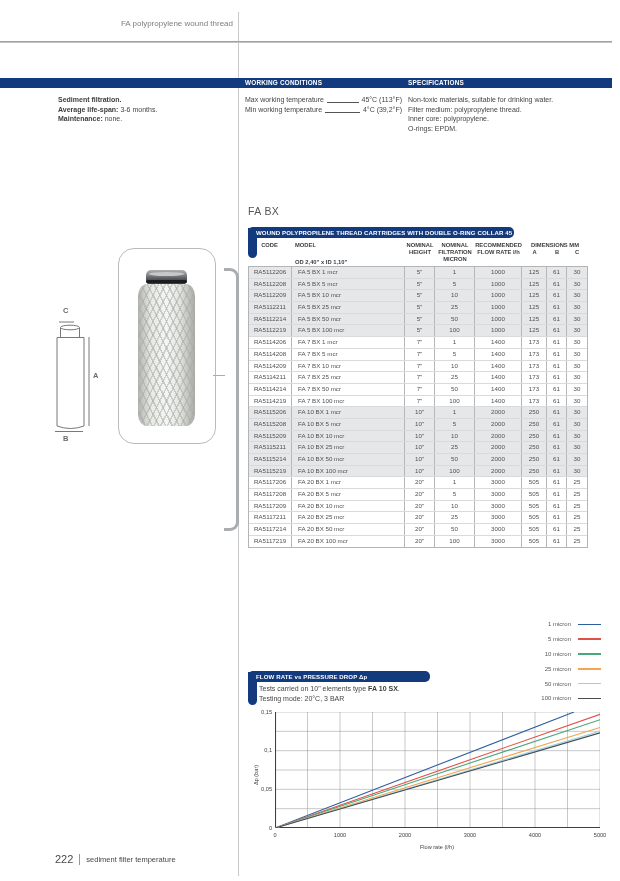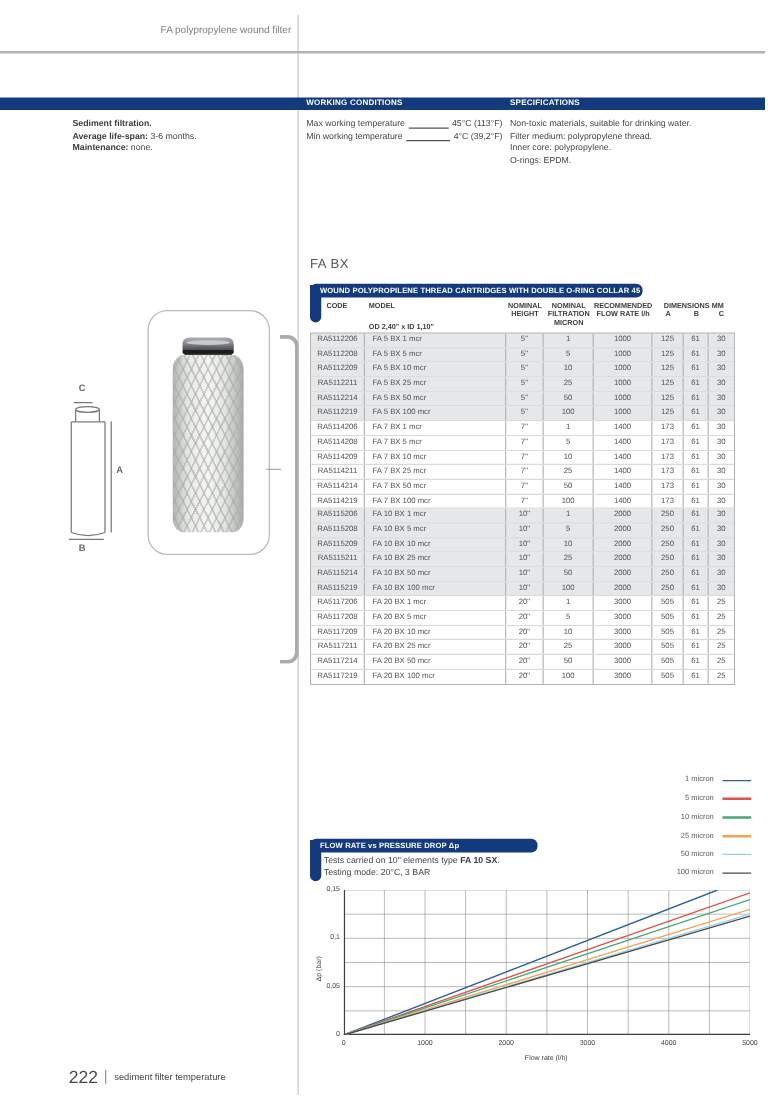--- a/index.html
+++ b/index.html
@@ -80,30 +80,30 @@
   .chart{position:absolute;left:248px;top:706px;width:364px;height:152px;}
   .ytick{position:absolute;left:0;width:24px;text-align:right;font-size:5.6px;color:#3f3f41;}
   .xtick{position:absolute;width:24px;text-align:center;font-size:5.6px;color:#3f3f41;top:126px;}
   .ylab{position:absolute;left:-22px;top:66px;width:60px;text-align:center;font-size:5.6px;
     color:#3f3f41;transform:rotate(-90deg);}
   .xlab{position:absolute;left:149px;top:138px;width:80px;text-align:center;font-size:5.6px;color:#3f3f41;}
   #plot-holder{position:absolute;left:27px;top:6px;width:325px;height:116px;}
 
   
   .footer{position:absolute;left:55px;top:853px;display:flex;align-items:center;}
-  .footer-num{font-size:14px;color:#48484a;}
+  .footer-num{font-size:11px;color:#48484a;}
   .footer-sep{width:1px;height:11px;background:#97989a;margin:0 6px;}
   .footer-text{font-size:7.5px;color:#48484a;}
 </style>
 </head>
 <body>
 
 <div id="page">
 
-  <div class="head-title">FA polypropylene wound filter</div>
+  <div class="head-title">FA polypropylene wound thread</div>
   <div class="v-divider"></div>
   <div class="h-rule"></div>
 
   <div class="band">
     <span class="band-label" style="left:245px;">WORKING CONDITIONS</span>
     <span class="band-label" style="left:408px;">SPECIFICATIONS</span>
   </div>
 
   <div class="intro body-text">
     <div><b>Sediment filtration.</b></div>

